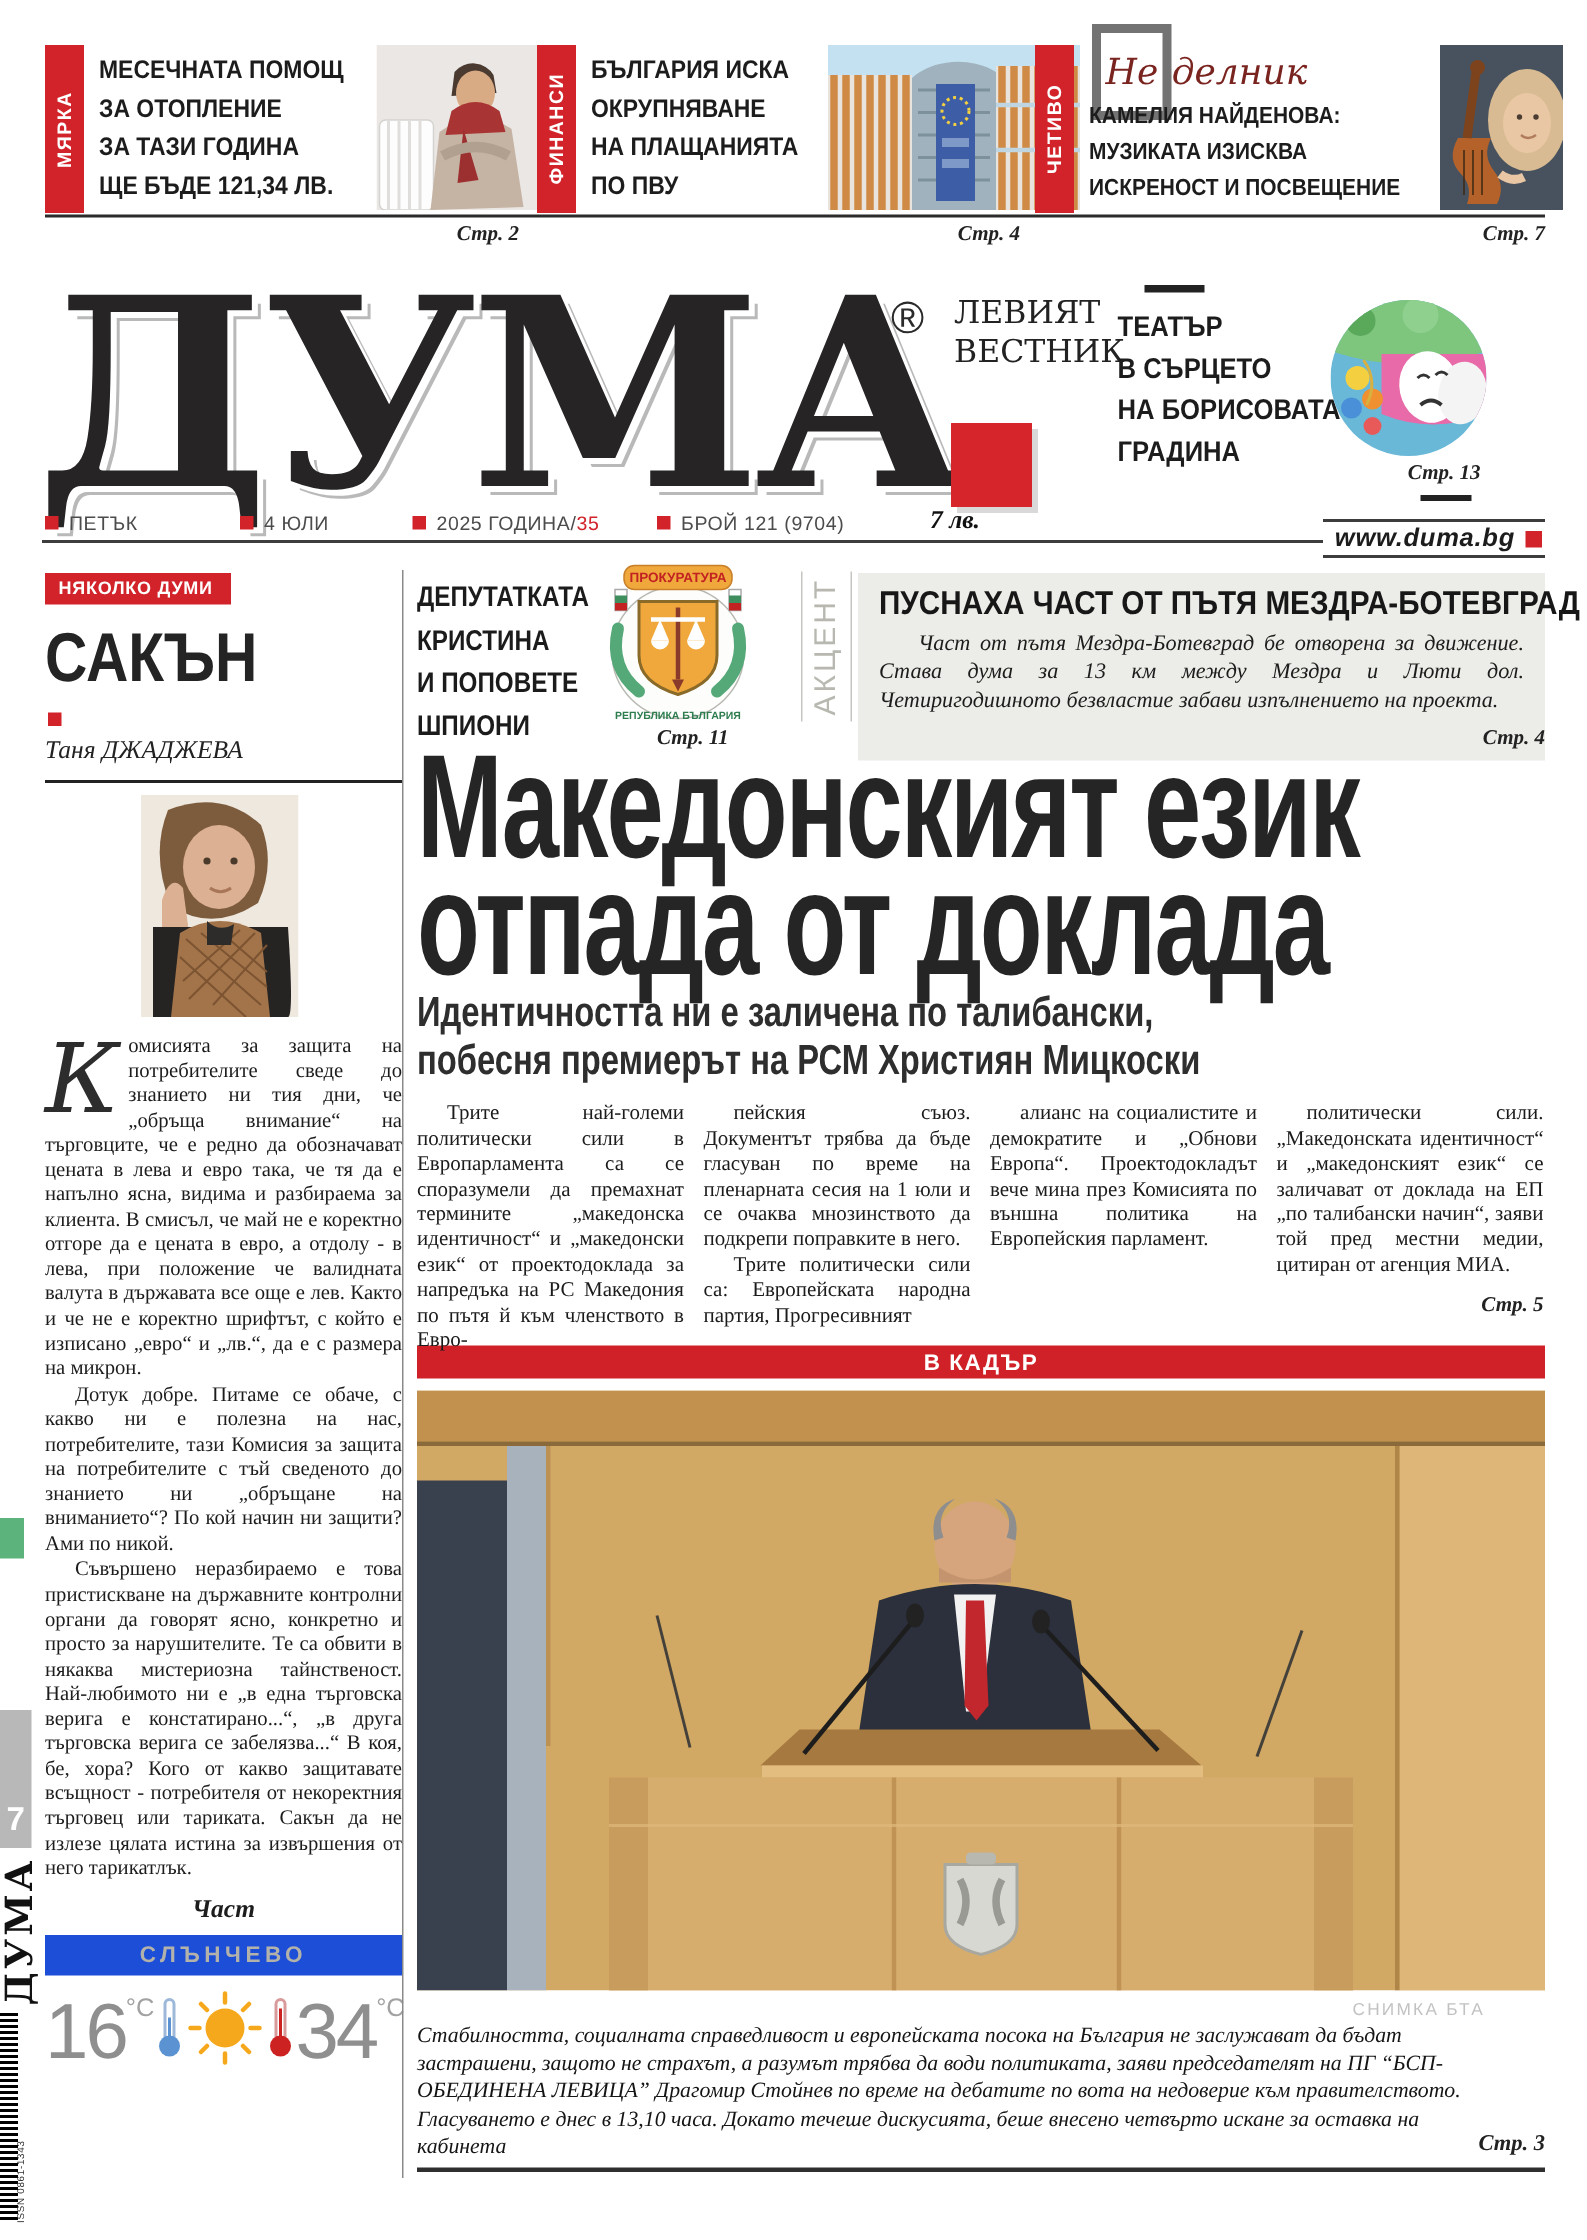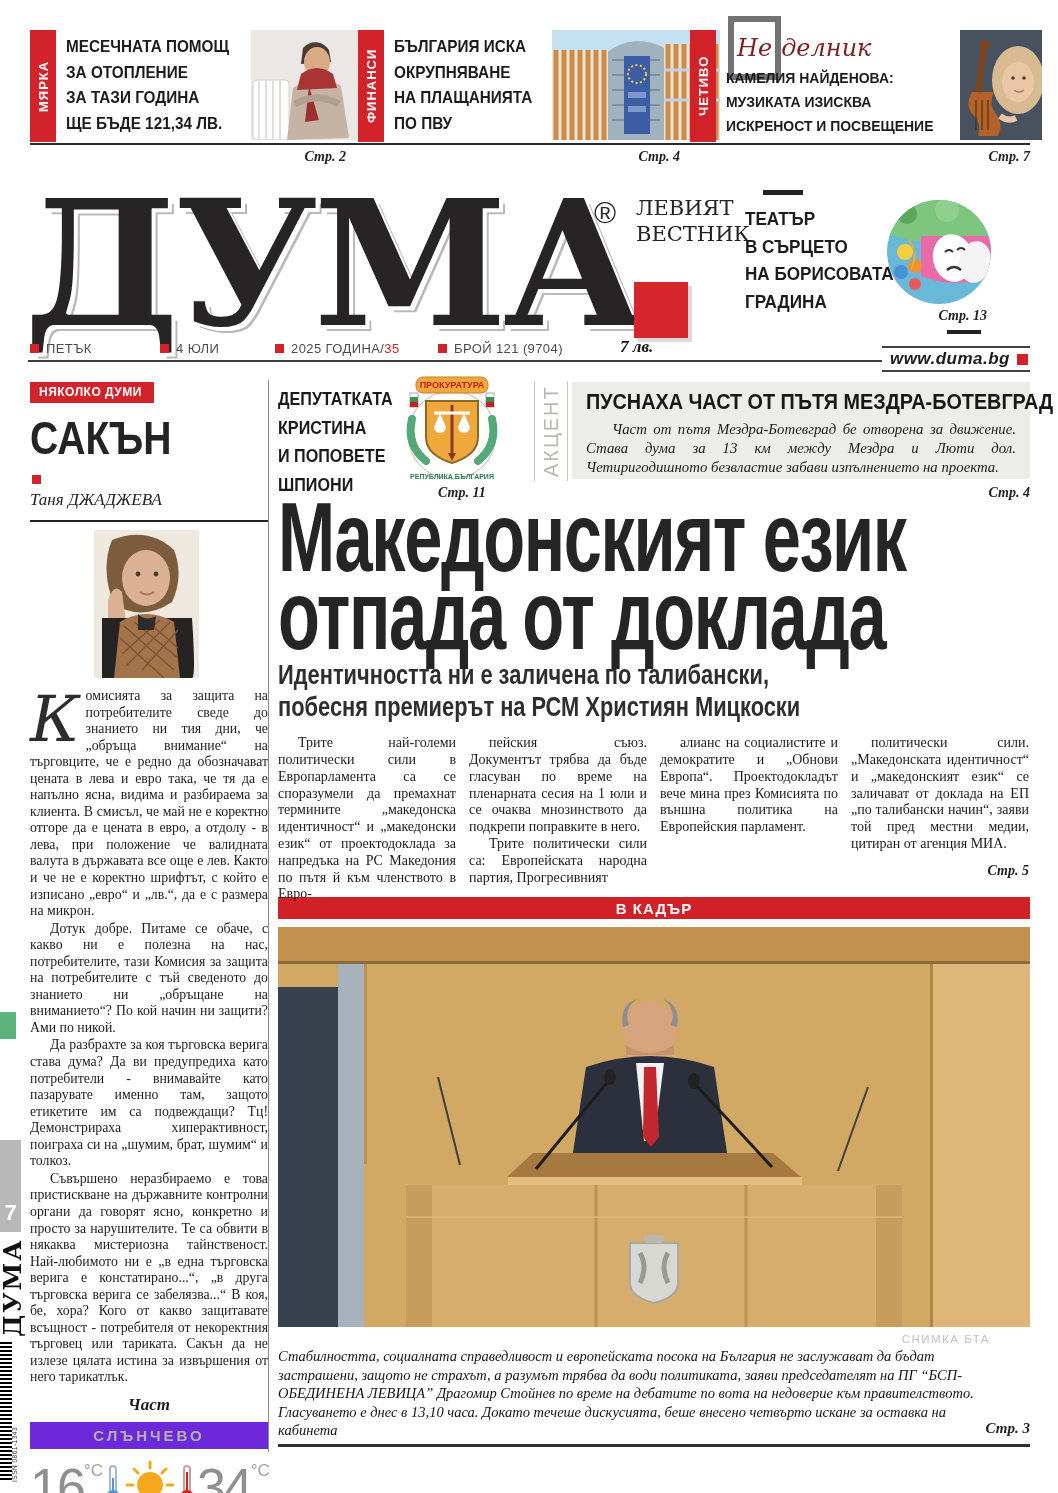--- a/index.html
+++ b/index.html
@@ -64,36 +64,36 @@
   .op-rule{margin-top:10px;height:2px;background:#222;}
   .op-photo{margin:8px 0 0 64px;}
   .op-text{margin-top:6px;font-family:"Liberation Serif",serif;font-size:13.8px;line-height:1.2;
            text-align:justify;color:#1c1c1c;}
   .op-text p{margin:0;}
   .op-text p + p{text-indent:20px;margin-top:1px;}
   .dropcap{float:left;font-family:"DejaVu Serif",serif;font-style:italic;font-size:64px;line-height:.8;
            padding:6px 6px 0 0;color:#2d2d2d;}
   .city{margin-top:9px;text-align:center;font-family:"Liberation Serif",serif;font-style:italic;
         font-weight:bold;font-size:17px;}
-  .cond-bar{margin-top:7px;background:#6d28d9;color:#b2b2aa;text-align:center;font-size:15px;
+  .cond-bar{margin-top:7px;background:#1d4ed8;color:#b2b2aa;text-align:center;font-size:15px;
             letter-spacing:3px;padding:5px 0;font-weight:bold;}
   .weather{margin-top:8px;display:flex;align-items:center;justify-content:space-between;}
   .temp{font-size:52px;color:#8f8f8f;font-weight:normal;letter-spacing:-2px;display:flex;}
   .deg{font-size:17px;color:#a2a2a2;letter-spacing:0;margin-top:4px;}
   .col-div{position:absolute;left:268px;top:380px;width:1px;height:1072px;background:#8a8a8a;}
   
   .secrow{position:absolute;left:278px;top:381px;width:752px;height:122px;}
   .sec-title{position:absolute;left:0;top:4px;font-weight:bold;font-size:19px;line-height:1.5;color:#1b1b1b;}
   .sec-title .cond{transform:scaleX(0.85);}
   .sec-emblem{position:absolute;left:118px;top:-6px;}
   .sec-page{position:absolute;left:160px;top:104px;}
   .akc-label{position:absolute;left:256px;top:0;height:100px;width:32px;border-left:1px solid #c6c6c1;
              border-right:1px solid #c6c6c1;display:flex;align-items:center;justify-content:center;
              writing-mode:vertical-rl;transform:rotate(180deg);color:#b8b8b1;font-size:20px;letter-spacing:2px;}
-  .akc-box{position:absolute;left:294px;top:1px;width:458px;height:97px;background:#ecece8;
+  .akc-box{position:absolute;left:294px;top:1px;width:458px;height:125px;background:#ecece8;
            padding:7px 14px 0 14px;box-sizing:border-box;}
   .akc-title{font-weight:bold;font-size:22px;color:#171717;}
   .akc-title .cond{transform:scaleX(0.9);}
   .akc-text{margin-top:5px;font-family:"Liberation Serif",serif;font-style:italic;font-size:14.8px;
             line-height:1.28;text-indent:26px;color:#1c1c1c;text-align:justify;}
   .akc-page{position:absolute;right:0;top:104px;}
   
   .lead{position:absolute;left:278px;top:498px;width:752px;}
   .hl{font-weight:bold;font-size:98px;line-height:.8;color:#252525;letter-spacing:-2px;}
   .hl .cond{transform:scaleX(0.7);}
@@ -311,21 +311,20 @@
         <path d="M8 88 h90 q4 60 0 60 l-90 0z" fill="#262423"></path>
         <path d="M26 92 q26 -16 54 0 l6 56 -66 0z" fill="#a3744a"></path>
         <path d="M30 96 l50 44 M40 92 l44 36 M26 108 l44 40 M54 92 l30 26" stroke="#7c5432" stroke-width="1.4"></path>
         <path d="M76 92 l-44 44 M66 90 l-38 34 M84 100 l-36 40" stroke="#7c5432" stroke-width="1.4"></path>
         <path d="M44 84 q8 8 18 2 l-2 14 -16 0z" fill="#2e2c2b"></path>
       </svg>
     </div>
     <div class="op-text">
       <p><span class="dropcap">К</span><span>омисията за защита на потребителите сведе до знанието ни тия дни, че „обръща внимание“ на търговците, че е редно да обозначават цената в лева и евро така, че тя да е напълно ясна, видима и разбираема за клиента. В смисъл, че май не е коректно отгоре да е цената в евро, а отдолу - в лева, при положение че валидната валута в държавата все още е лев. Както и че не е коректно шрифтът, с който е изписано „евро“ и „лв.“, да е с размера на микрон.</span></p>
       <p>Дотук добре. Питаме се обаче, с какво ни е полезна на нас, потребителите, тази Комисия за защита на потребителите с тъй сведеното до знанието ни „обръщане на вниманието“? По кой начин ни защити? Ами по никой.</p>
-      <p>Да разбрахте за коя търговска верига става дума? Да ви предупредиха като потребители - внимавайте като пазарувате именно там, защото етикетите им са подвеждащи? Тц! Демонстрираха хиперактивност, поиграха си на „шумим, брат, шумим“ и толкоз.</p>
       <p>Съвършено неразбираемо е това пристискване на държавните контролни органи да говорят ясно, конкретно и просто за нарушителите. Те са обвити в някаква мистериозна тайнственост. Най-любимото ни е „в една търговска верига е констатирано...“, „в друга търговска верига се забелязва...“ В коя, бе, хора? Кого от какво защитавате всъщност - потребителя от некоректния търговец или тариката. Сакън да не излезе цялата истина за извършения от него тарикатлък.</p>
     </div>
     <div class="city">Част</div>
     <div class="cond-bar">СЛЪНЧЕВО</div>
     <div class="weather">
       <span class="temp">
           <span>16</span>
           <span class="deg">°C</span>
         </span>
       <span>

